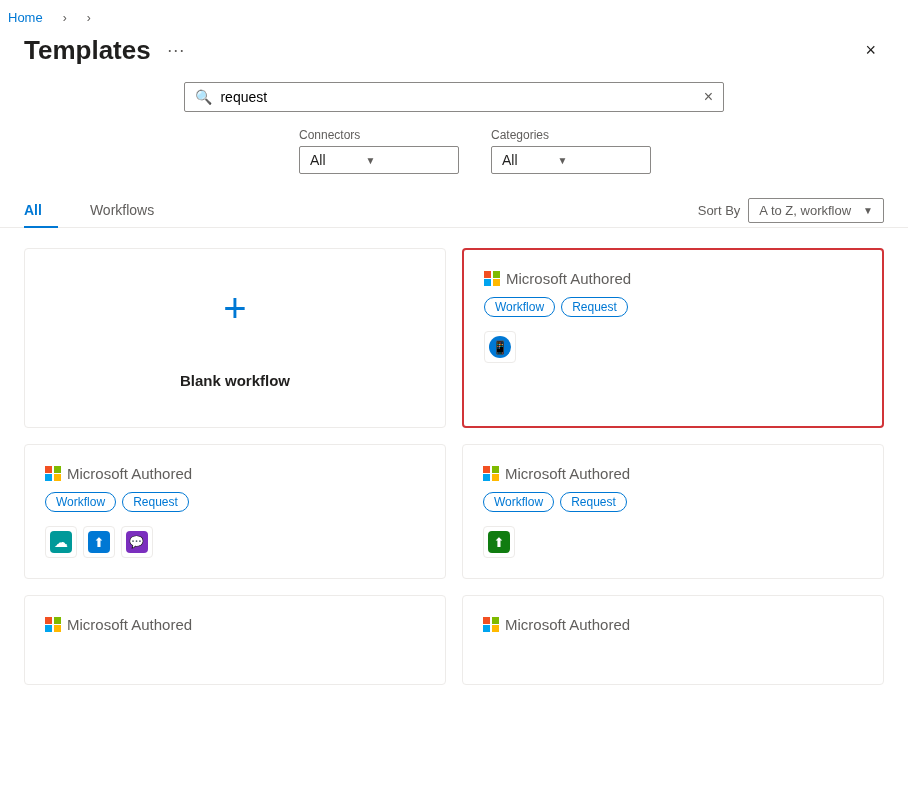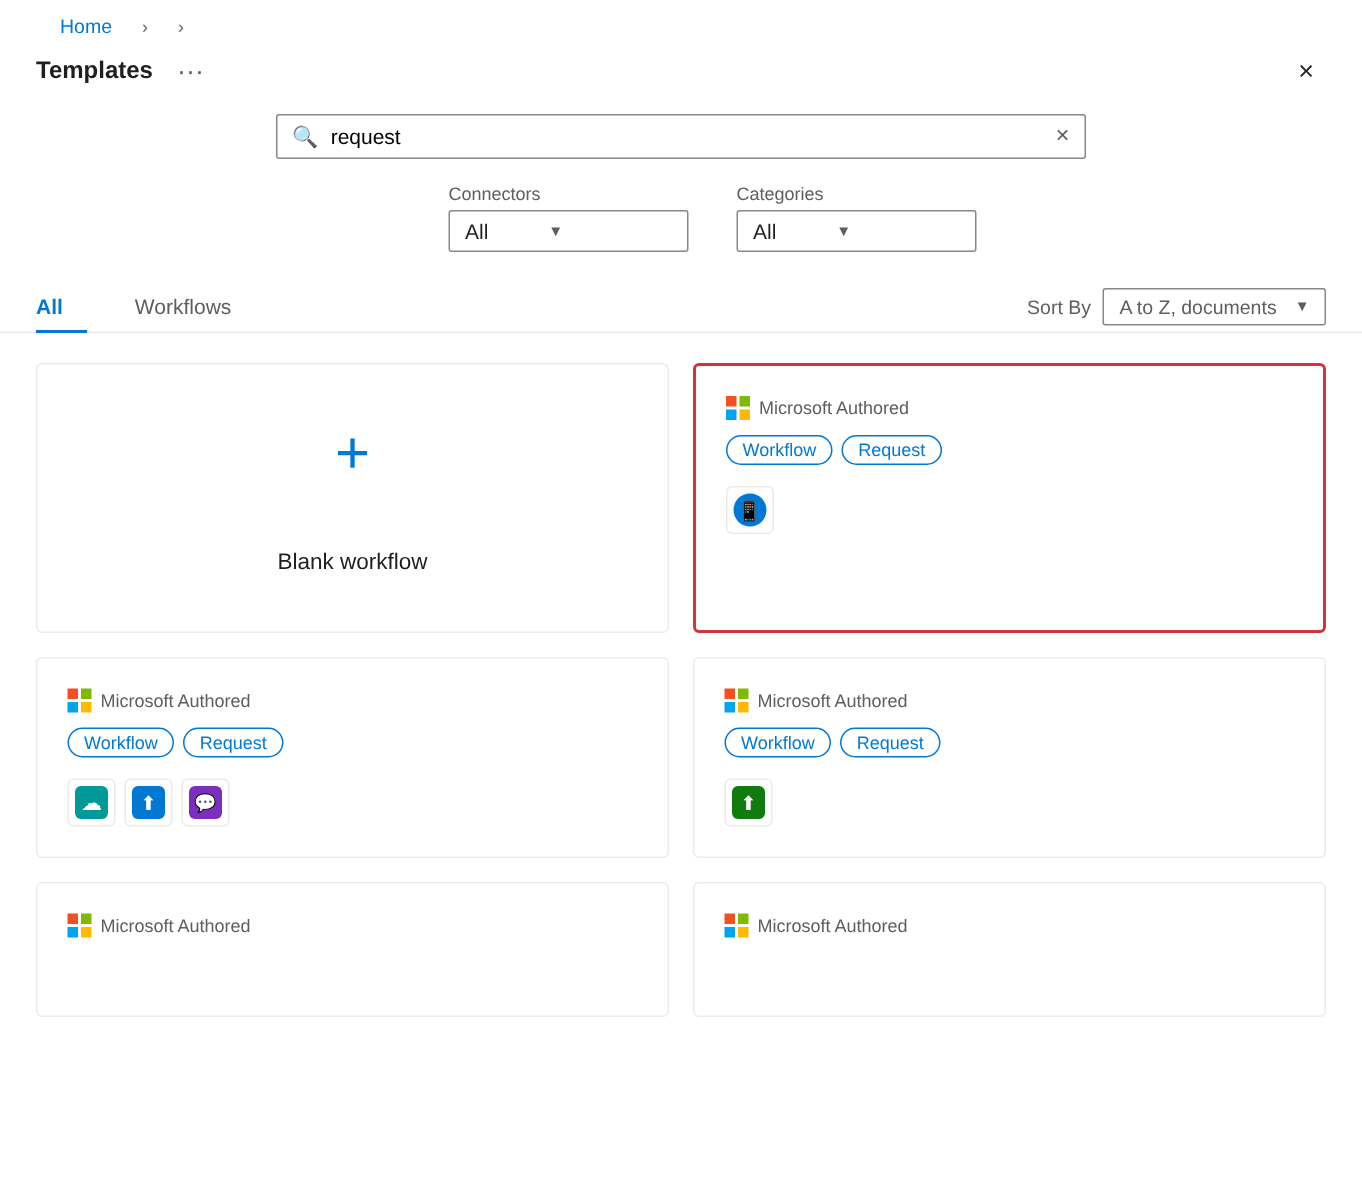--- a/index.html
+++ b/index.html
@@ -1,24 +1,24 @@
 <!DOCTYPE html>
 <html><head>
   <meta charset="utf-8">
   <style>
     * { box-sizing: border-box; margin: 0; padding: 0; }
     body { font-family: 'Segoe UI', sans-serif; font-size: 14px; color: #201f1e; background: #fff; width: 908px; min-height: 801px; }
 
-    .breadcrumb { display: flex; align-items: center; gap: 20px; padding: 10px 40px 6px; font-size: 13px; color: #0078d4; }
+    .breadcrumb { display: flex; align-items: center; gap: 20px; padding: 10px 8px 6px; font-size: 13px; color: #0078d4; }
     .breadcrumb span { color: #605e5c; font-size: 12px; }
     .breadcrumb a { color: #0078d4; text-decoration: none; cursor: pointer; }
 
     .page-header { display: flex; align-items: center; justify-content: space-between; padding: 4px 24px 16px; }
     .page-title-area { display: flex; align-items: center; gap: 10px; }
-    .page-title { font-size: 16px; font-weight: 600; color: #201f1e; }
+    .page-title { font-size: 26px; font-weight: 600; color: #201f1e; }
     .more-btn { background: none; border: none; cursor: pointer; font-size: 18px; color: #605e5c; padding: 2px 6px; border-radius: 3px; }
     .close-btn { background: none; border: none; cursor: pointer; font-size: 18px; color: #201f1e; padding: 2px 8px; }
 
     .search-area { display: flex; justify-content: center; padding: 0 24px 16px; }
     .search-box { display: flex; align-items: center; border: 1px solid #8a8886; border-radius: 2px; width: 540px; padding: 6px 10px; gap: 8px; }
     .search-icon-svg { color: #605e5c; font-size: 14px; flex-shrink: 0; }
     .search-input { border: none; outline: none; flex: 1; font-size: 14px; }
     .search-clear { background: none; border: none; cursor: pointer; color: #605e5c; font-size: 16px; line-height: 1; }
 
     .filters { display: flex; justify-content: center; gap: 32px; padding: 0 24px 20px; margin-left: 42px; }
@@ -35,28 +35,28 @@
     .sort-area { display: flex; align-items: center; gap: 8px; font-size: 13px; color: #605e5c; }
     .sort-select { display: flex; align-items: center; border: 1px solid #8a8886; border-radius: 2px; padding: 4px 10px; gap: 12px; cursor: pointer; background: #fff; font-size: 13px; }
 
     .cards-grid { display: grid; grid-template-columns: 1fr 1fr; gap: 16px; padding: 0 24px 24px; }
 
     .card { border: 1px solid #edebe9; border-radius: 4px; padding: 20px; cursor: pointer; background: #fff; transition: box-shadow 0.15s; }
     .card.highlighted { border: 2px solid #d13438; }
 
     .blank-card { display: flex; flex-direction: column; align-items: center; justify-content: center; min-height: 180px; gap: 12px; }
     .plus-icon { color: #0078d4; font-size: 40px; font-weight: 200; line-height: 1; }
-    .blank-title { font-weight: 400; font-size: 15px; margin-top: 32px; }
+    .blank-title { font-weight: 700; font-size: 15px; margin-top: 32px; }
     .blank-desc { font-size: 13px; color: #605e5c; text-align: center; line-height: 1.5; }
     .blank-desc a { color: #0078d4; text-decoration: none; }
 
     .ms-badge { display: flex; align-items: center; gap: 6px; margin-bottom: 10px; }
     .ms-logo { width: 16px; height: 16px; display: grid; grid-template-columns: 1fr 1fr; gap: 1px; }
     .ms-logo-sq { width: 7px; height: 7px; }
-    .ms-badge-text { font-size: 12px; color: #605e5c; }
+    .ms-badge-text { font-size: 15px; color: #605e5c; }
 
     .card-title { font-size: 15px; font-weight: 400; line-height: 1.4; margin-bottom: 14px; color: #201f1e; }
 
     .tags { display: flex; flex-wrap: wrap; gap: 6px; margin-bottom: 14px; align-items: flex-end; }
     .tag { border: 1px solid #0078d4; border-radius: 12px; padding: 2px 10px; font-size: 12px; color: #0078d4; background: #fff; }
 
     .card-icons { display: flex; gap: 6px; }
     .card-icon-btn { width: 32px; height: 32px; border: 1px solid #edebe9; border-radius: 4px; display: flex; align-items: center; justify-content: center; cursor: pointer; background: #fff; }
 
     
@@ -121,21 +121,21 @@
 </div>
 
 <div class="tabs-bar">
   <div class="tabs">
     <div class="tab active">All</div>
     <div class="tab">Workflows</div>
   </div>
   <div class="sort-area">
     <span>Sort By</span>
     <div class="sort-select">
-      <span>A to Z, documents</span>
+      <span>A to Z, workflow</span>
       <span class="chevron-down">▼</span>
     </div>
   </div>
 </div>
 
 <div class="cards-grid">
 
   <div class="card blank-card">
     <div class="plus-icon">+</div>
     <div class="blank-title">Blank workflow</div>

